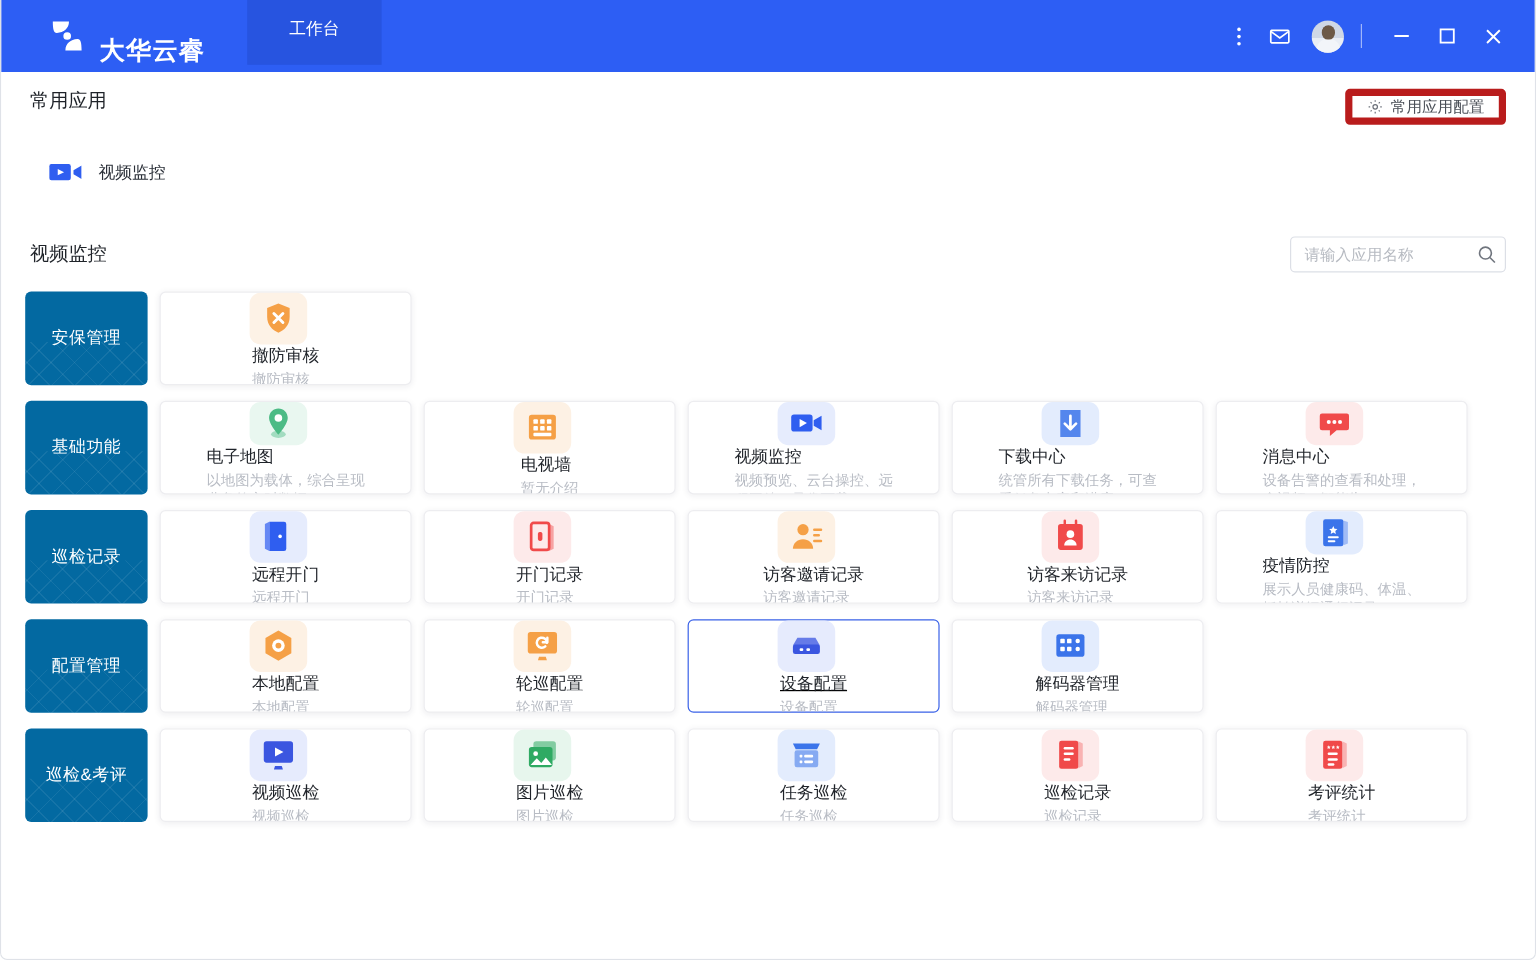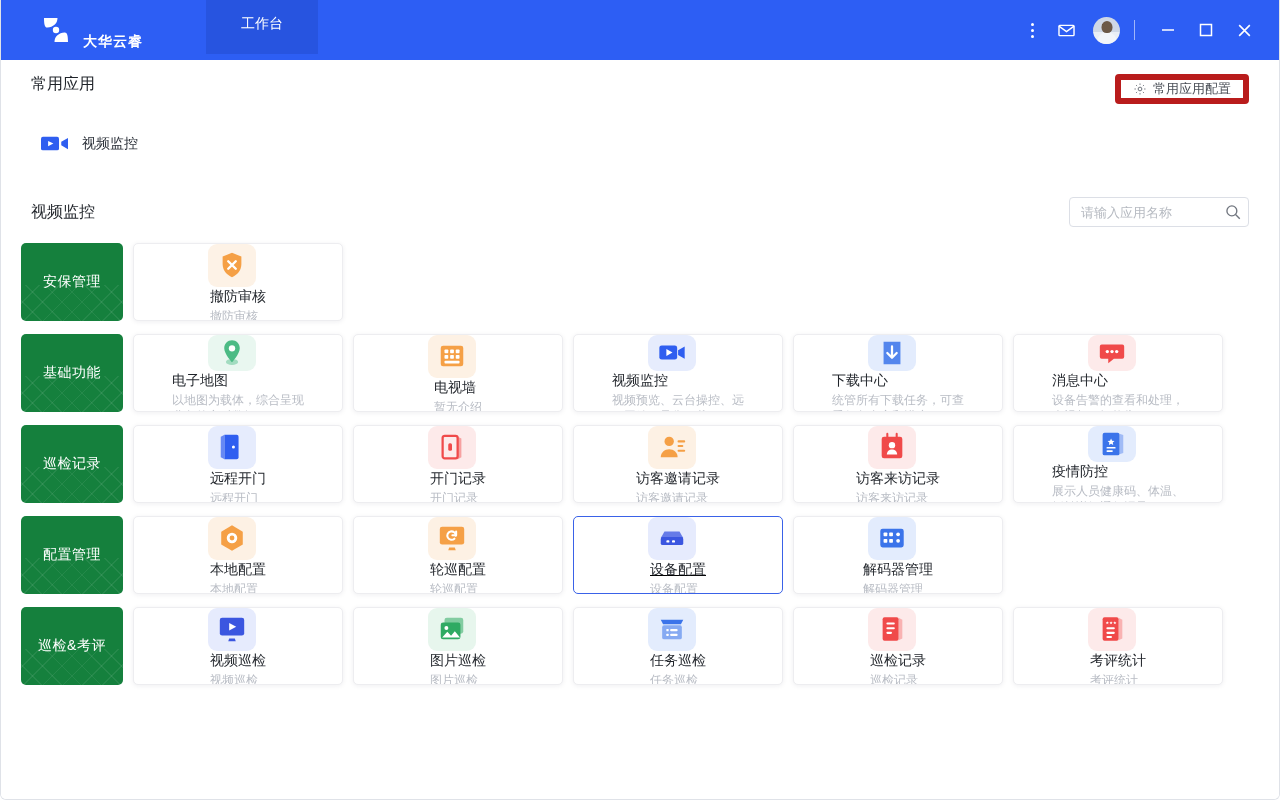--- a/index.html
+++ b/index.html
@@ -26,21 +26,21 @@
     display: flex; align-items: center;
     position: relative;
     color: #fff;
   }
   .brand {
     display: flex; align-items: center; gap: 12px;
     padding-left: 40px; width: 205px;
   }
   .brand-logo { width: 30px; height: 30px; display: block; }
   .brand-name {
-    font-size: 14px; font-weight: bold; letter-spacing: 1px;
+    font-size: 21px; font-weight: bold; letter-spacing: 1px;
     color: #ffffff; white-space: nowrap; margin-top: 24px;
   }
   .tabs { display: flex; height: 72px; }
   .tab {
     width: 112px; height: 60px;
     display: flex; align-items: center; justify-content: center;
     font-size: 14px; color: #e8eefc;
   }
   .tab.active { background: #2754e0; color: #ffffff; }
   .title-right {
@@ -78,21 +78,21 @@
     width: 38px; height: 60px; display: flex;
     align-items: center; justify-content: center;
   }
   .winbtn svg { display: block; }
 
   
   .content { flex: 1; overflow: hidden; background: #fff; }
 
   .section-head {
     display: flex; align-items: center;
-    padding: 0 30px;
+    padding: 0 24px;
   }
   .section-title {
     font-size: 16px; color: #1f2329; font-weight: normal;
   }
   #common-head { height: 56px; padding-top: 14px; align-items: flex-start; }
   .cfg-btn {
     margin-left: auto;
     height: 30px; padding: 0 12px;
     border: 6px solid #b91c1c; border-radius: 4px;
     background: #fff; color: #4a4f57; font-size: 13px;
@@ -126,21 +126,21 @@
     width: 18px; height: 18px; cursor: pointer;
     color: #70757e;
   }
 
   
   .groups { padding: 6px 20px 0 20px; }
   .group { display: flex; align-items: flex-start; margin-bottom: 13px; }
   .group-tag {
     width: 102px; min-width: 102px; align-self: stretch;
     border-radius: 5px; position: relative; overflow: hidden;
-    background: #15803d;
+    background: #0369a1;
     display: flex; align-items: center; justify-content: center;
     color: #fff; font-size: 14px;
     margin-right: 10px;
   }
   .group-tag .tex {
     position: absolute; left: 0; right: 0; bottom: 0; height: 46%;
     background-image:
       repeating-linear-gradient(45deg, rgba(255,255,255,.07) 0 1px, rgba(255,255,255,0) 1px 14px),
       repeating-linear-gradient(-45deg, rgba(255,255,255,.07) 0 1px, rgba(255,255,255,0) 1px 14px);
   }

